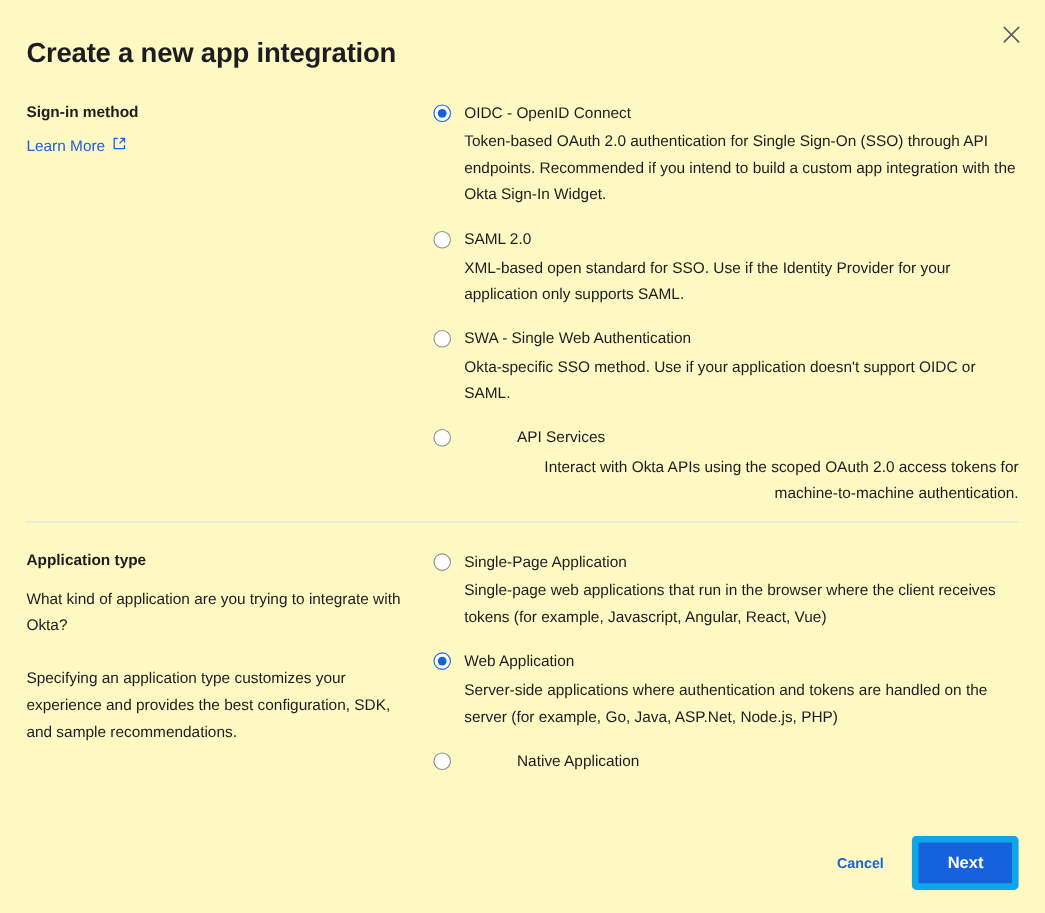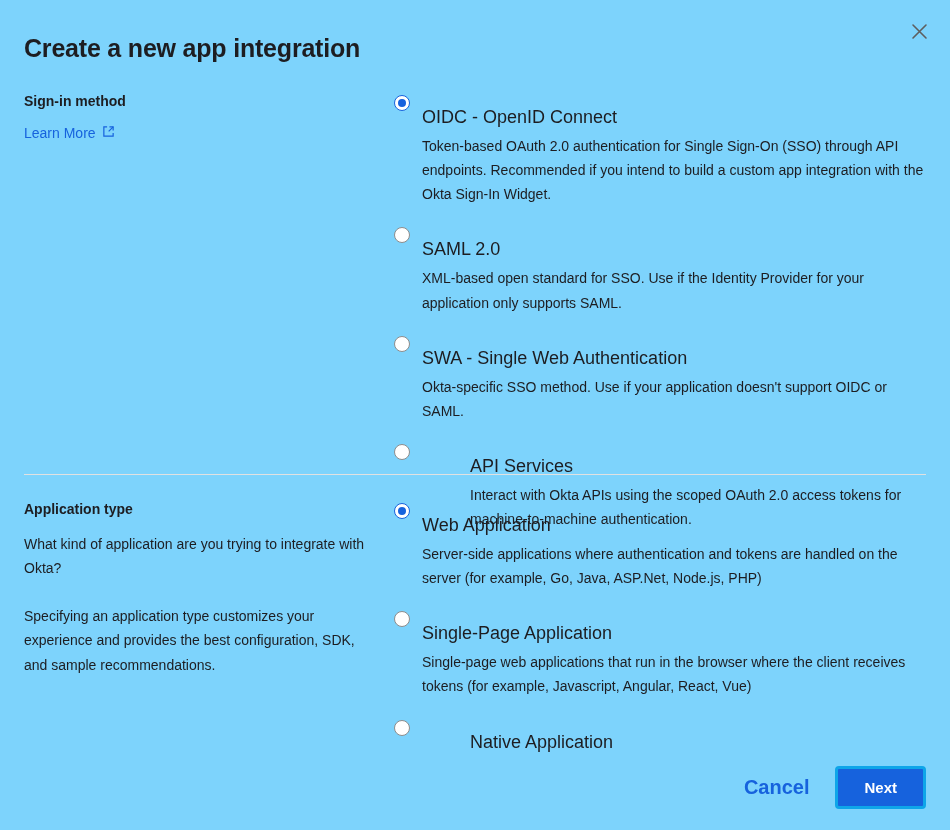--- a/index.html
+++ b/index.html
@@ -12,21 +12,21 @@
     background: #ffffff;
     font-family: "Liberation Sans", sans-serif;
     color: #1d1d21;
     -webkit-font-smoothing: antialiased;
   }
   .modal {
     position: relative;
     width: 950px;
     height: 830px;
     box-sizing: border-box;
-    background: #7dd3fc;
+    background: #fef9c3;
     overflow: hidden;
   }
   .close-btn {
     position: absolute;
     top: 20px;
     right: 20px;
     width: 22px;
     height: 22px;
     display: flex;
     align-items: center;
@@ -122,24 +122,24 @@
     top: 50%;
     width: 8px;
     height: 8px;
     margin-left: -4px;
     margin-top: -4px;
     border-radius: 50%;
     background: #1662dd;
   }
   .opt-text { flex: 1 1 auto; }
   .opt-title {
-    font-size: 18px;
+    font-size: 14px;
     color: #1d1d21;
     line-height: 1.45;
-    margin: 12px 0 4px 0;
+    margin: 0 0 4px 0;
   }
   .opt-desc {
     font-size: 14px;
     color: #1d1d21;
     line-height: 1.72;
     margin: 0;
     max-width: 510px;
   }
 
   .divider {
@@ -155,35 +155,35 @@
     position: absolute;
     left: 24px;
     width: 902px;
     bottom: 21px;
     display: flex;
     justify-content: flex-end;
     align-items: center;
     gap: 22px;
   }
   .btn-cancel {
-    font-size: 20px;
+    font-size: 13px;
     font-weight: bold;
     color: #1662dd;
     background: none;
     border: none;
     cursor: pointer;
     padding: 8px 4px;
     font-family: "Liberation Sans", sans-serif;
   }
   .btn-next {
     font-size: 15px;
     font-weight: bold;
     color: #ffffff;
     background: #1662dd;
-    border: 3px solid #0ea5e9;
+    border: 6px solid #0ea5e9;
     border-radius: 4px;
     padding: 10px 26px;
     cursor: pointer;
     font-family: "Liberation Sans", sans-serif;
   }
 </style>
 </head>
 <body>
 
 <div class="modal">
@@ -233,50 +233,50 @@
         <span class="opt-text">
           <span class="opt-title" style="display:block;">SWA - Single Web Authentication</span>
           <span class="opt-desc" style="display:block;">Okta-specific SSO method. Use if your application doesn't support OIDC or SAML.</span>
         </span>
       </div>
 
       <div class="option">
         <span class="radio"></span>
         <span class="opt-text">
           <span class="opt-title" style="display:block;">API Services</span>
-          <span class="opt-desc" style="display:block;">Interact with Okta APIs using the scoped OAuth 2.0 access tokens for machine-to-machine authentication.</span>
+          <span class="opt-desc" style="display:block;text-align:right;">Interact with Okta APIs using the scoped OAuth 2.0 access tokens for machine-to-machine authentication.</span>
         </span>
       </div>
 
     </div>
   </div>
 
   <hr class="divider" style="top:466px;">
 
   <div class="section" style="top:500px;">
     <div class="section-left">
       <div class="section-label">Application type</div>
       <p class="section-desc">What kind of application are you trying to integrate with Okta?</p>
       <p class="section-desc">Specifying an application type customizes your experience and provides the best configuration, SDK, and sample recommendations.</p>
     </div>
     <div class="section-right">
 
       <div class="option">
+        <span class="radio"></span>
+        <span class="opt-text">
+          <span class="opt-title" style="display:block;">Single-Page Application</span>
+          <span class="opt-desc" style="display:block;">Single-page web applications that run in the browser where the client receives tokens (for example, Javascript, Angular, React, Vue)</span>
+        </span>
+      </div>
+
+      <div class="option">
         <span class="radio checked"></span>
         <span class="opt-text">
           <span class="opt-title" style="display:block;">Web Application</span>
           <span class="opt-desc" style="display:block;">Server-side applications where authentication and tokens are handled on the server (for example, Go, Java, ASP.Net, Node.js, PHP)</span>
-        </span>
-      </div>
-
-      <div class="option">
-        <span class="radio"></span>
-        <span class="opt-text">
-          <span class="opt-title" style="display:block;">Single-Page Application</span>
-          <span class="opt-desc" style="display:block;">Single-page web applications that run in the browser where the client receives tokens (for example, Javascript, Angular, React, Vue)</span>
         </span>
       </div>
 
       <div class="option">
         <span class="radio"></span>
         <span class="opt-text">
           <span class="opt-title" style="display:block;">Native Application</span>
         </span>
       </div>
 

